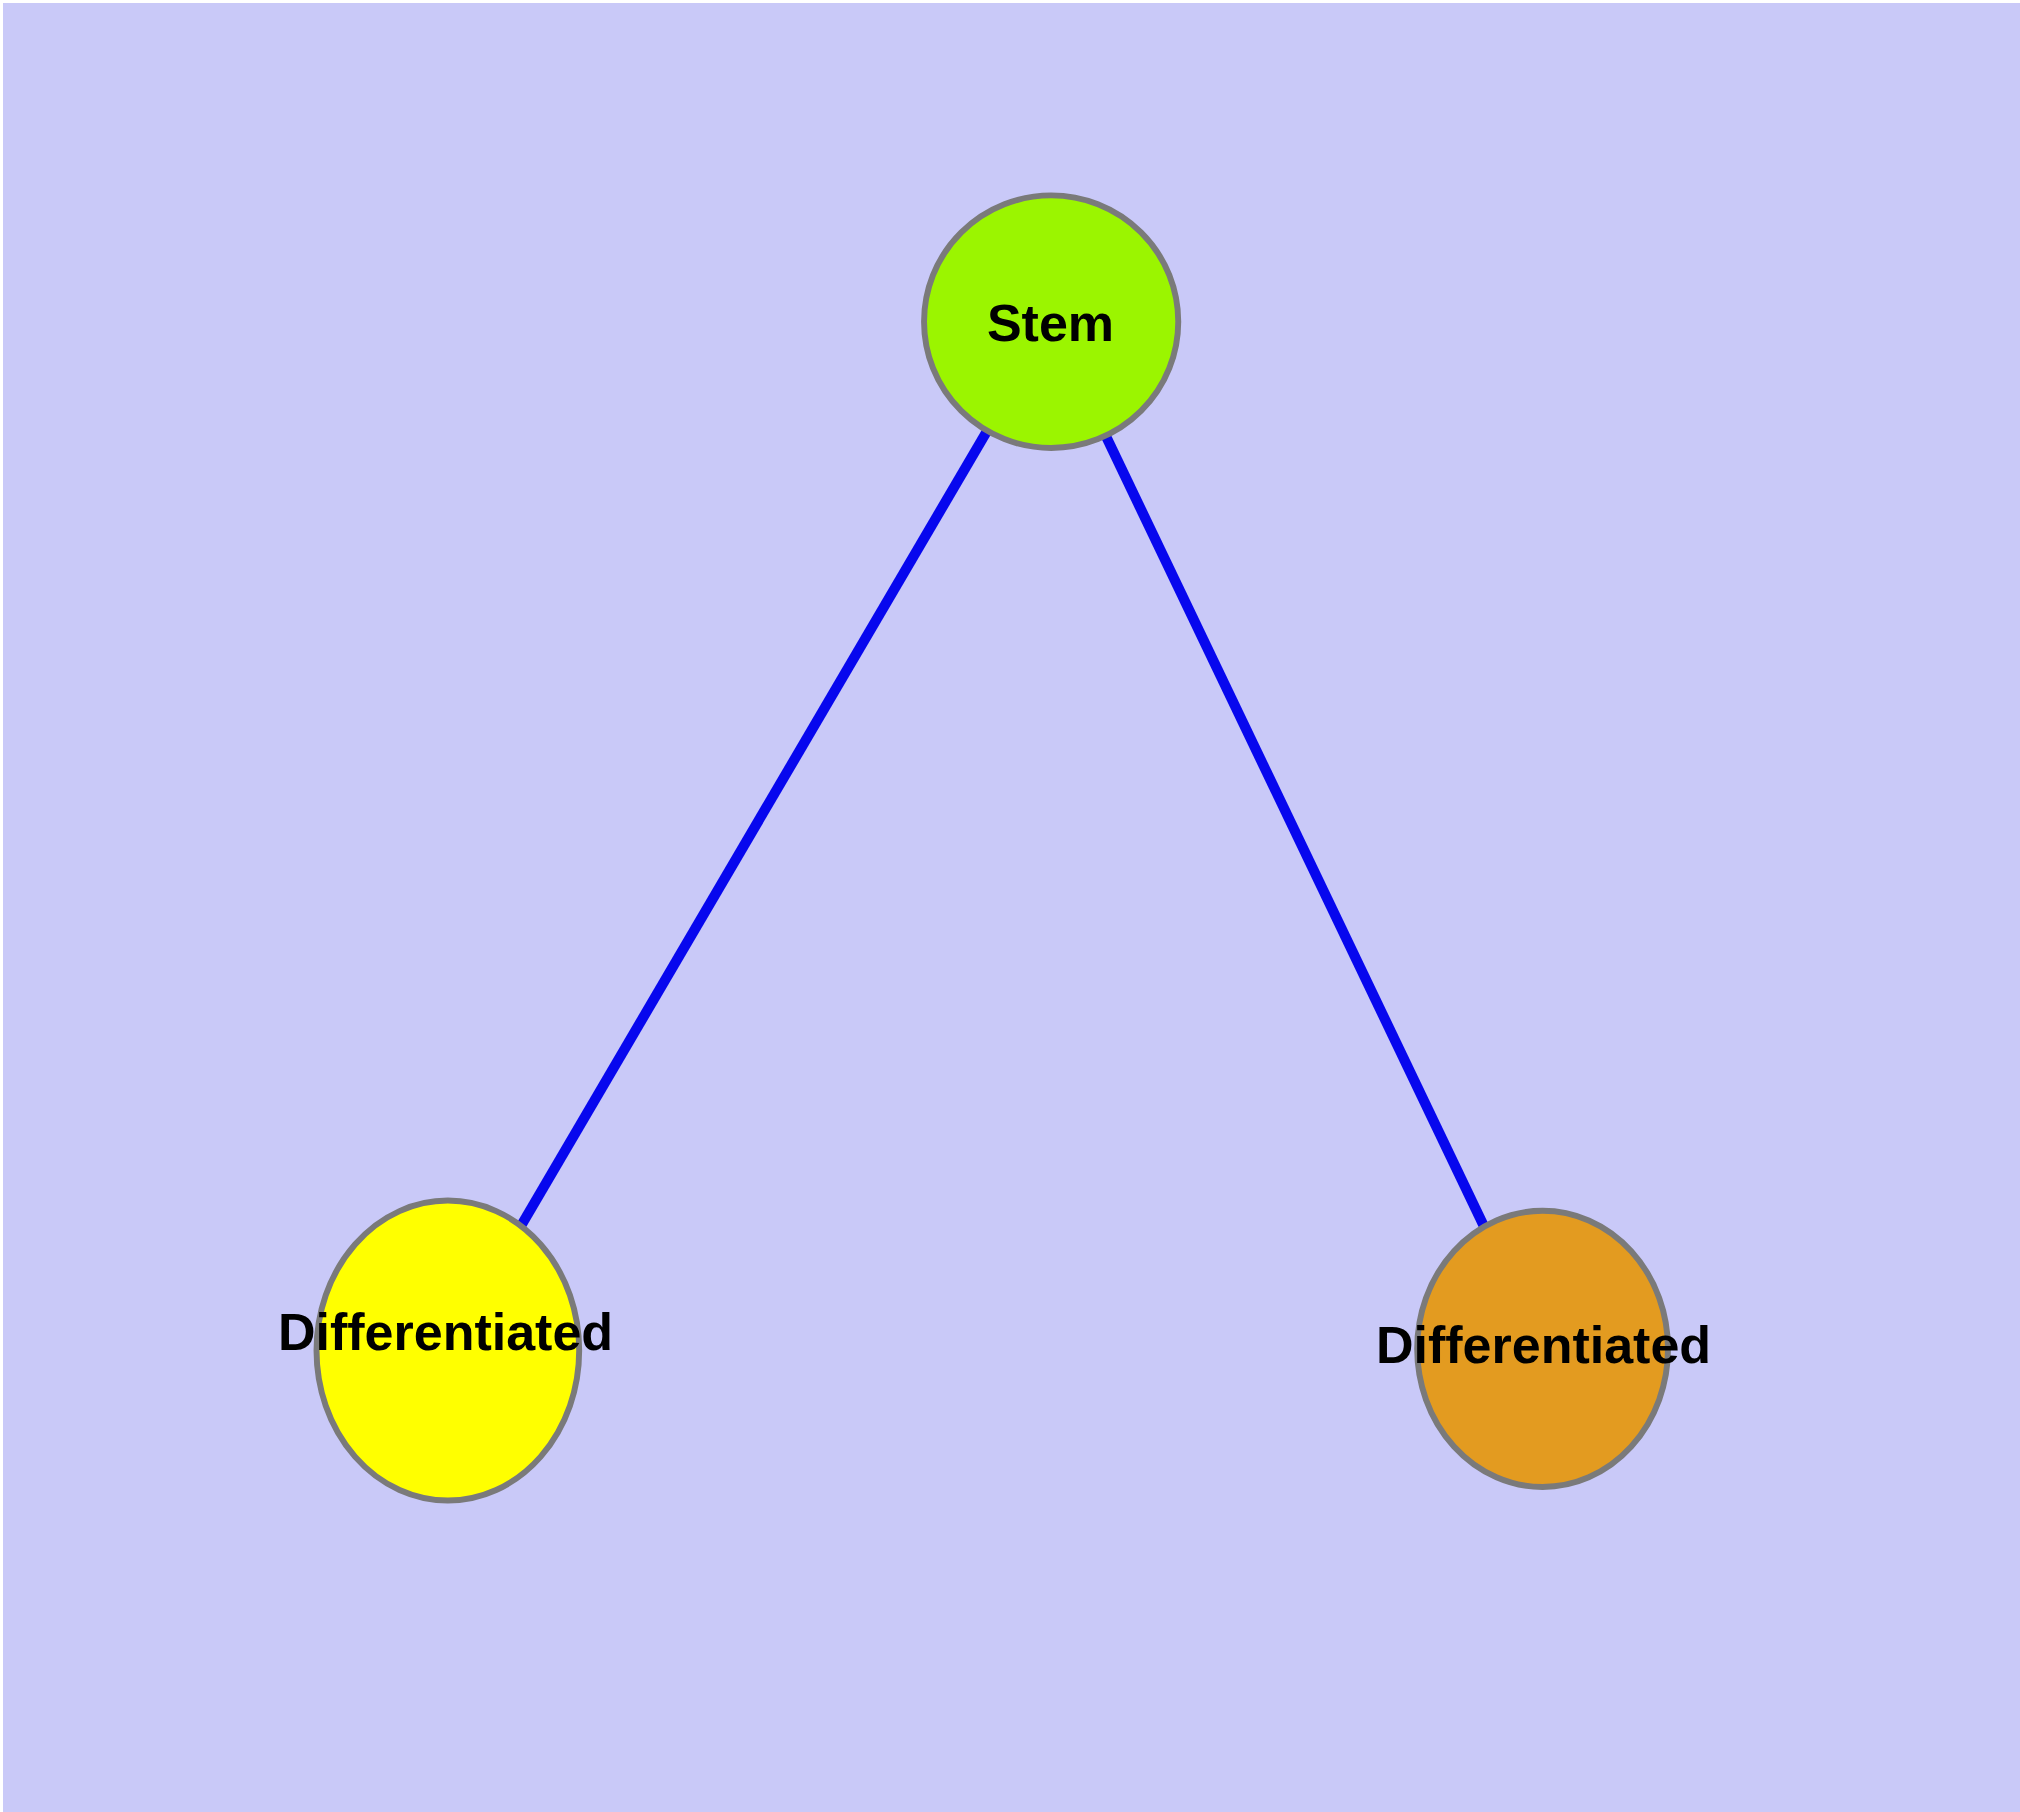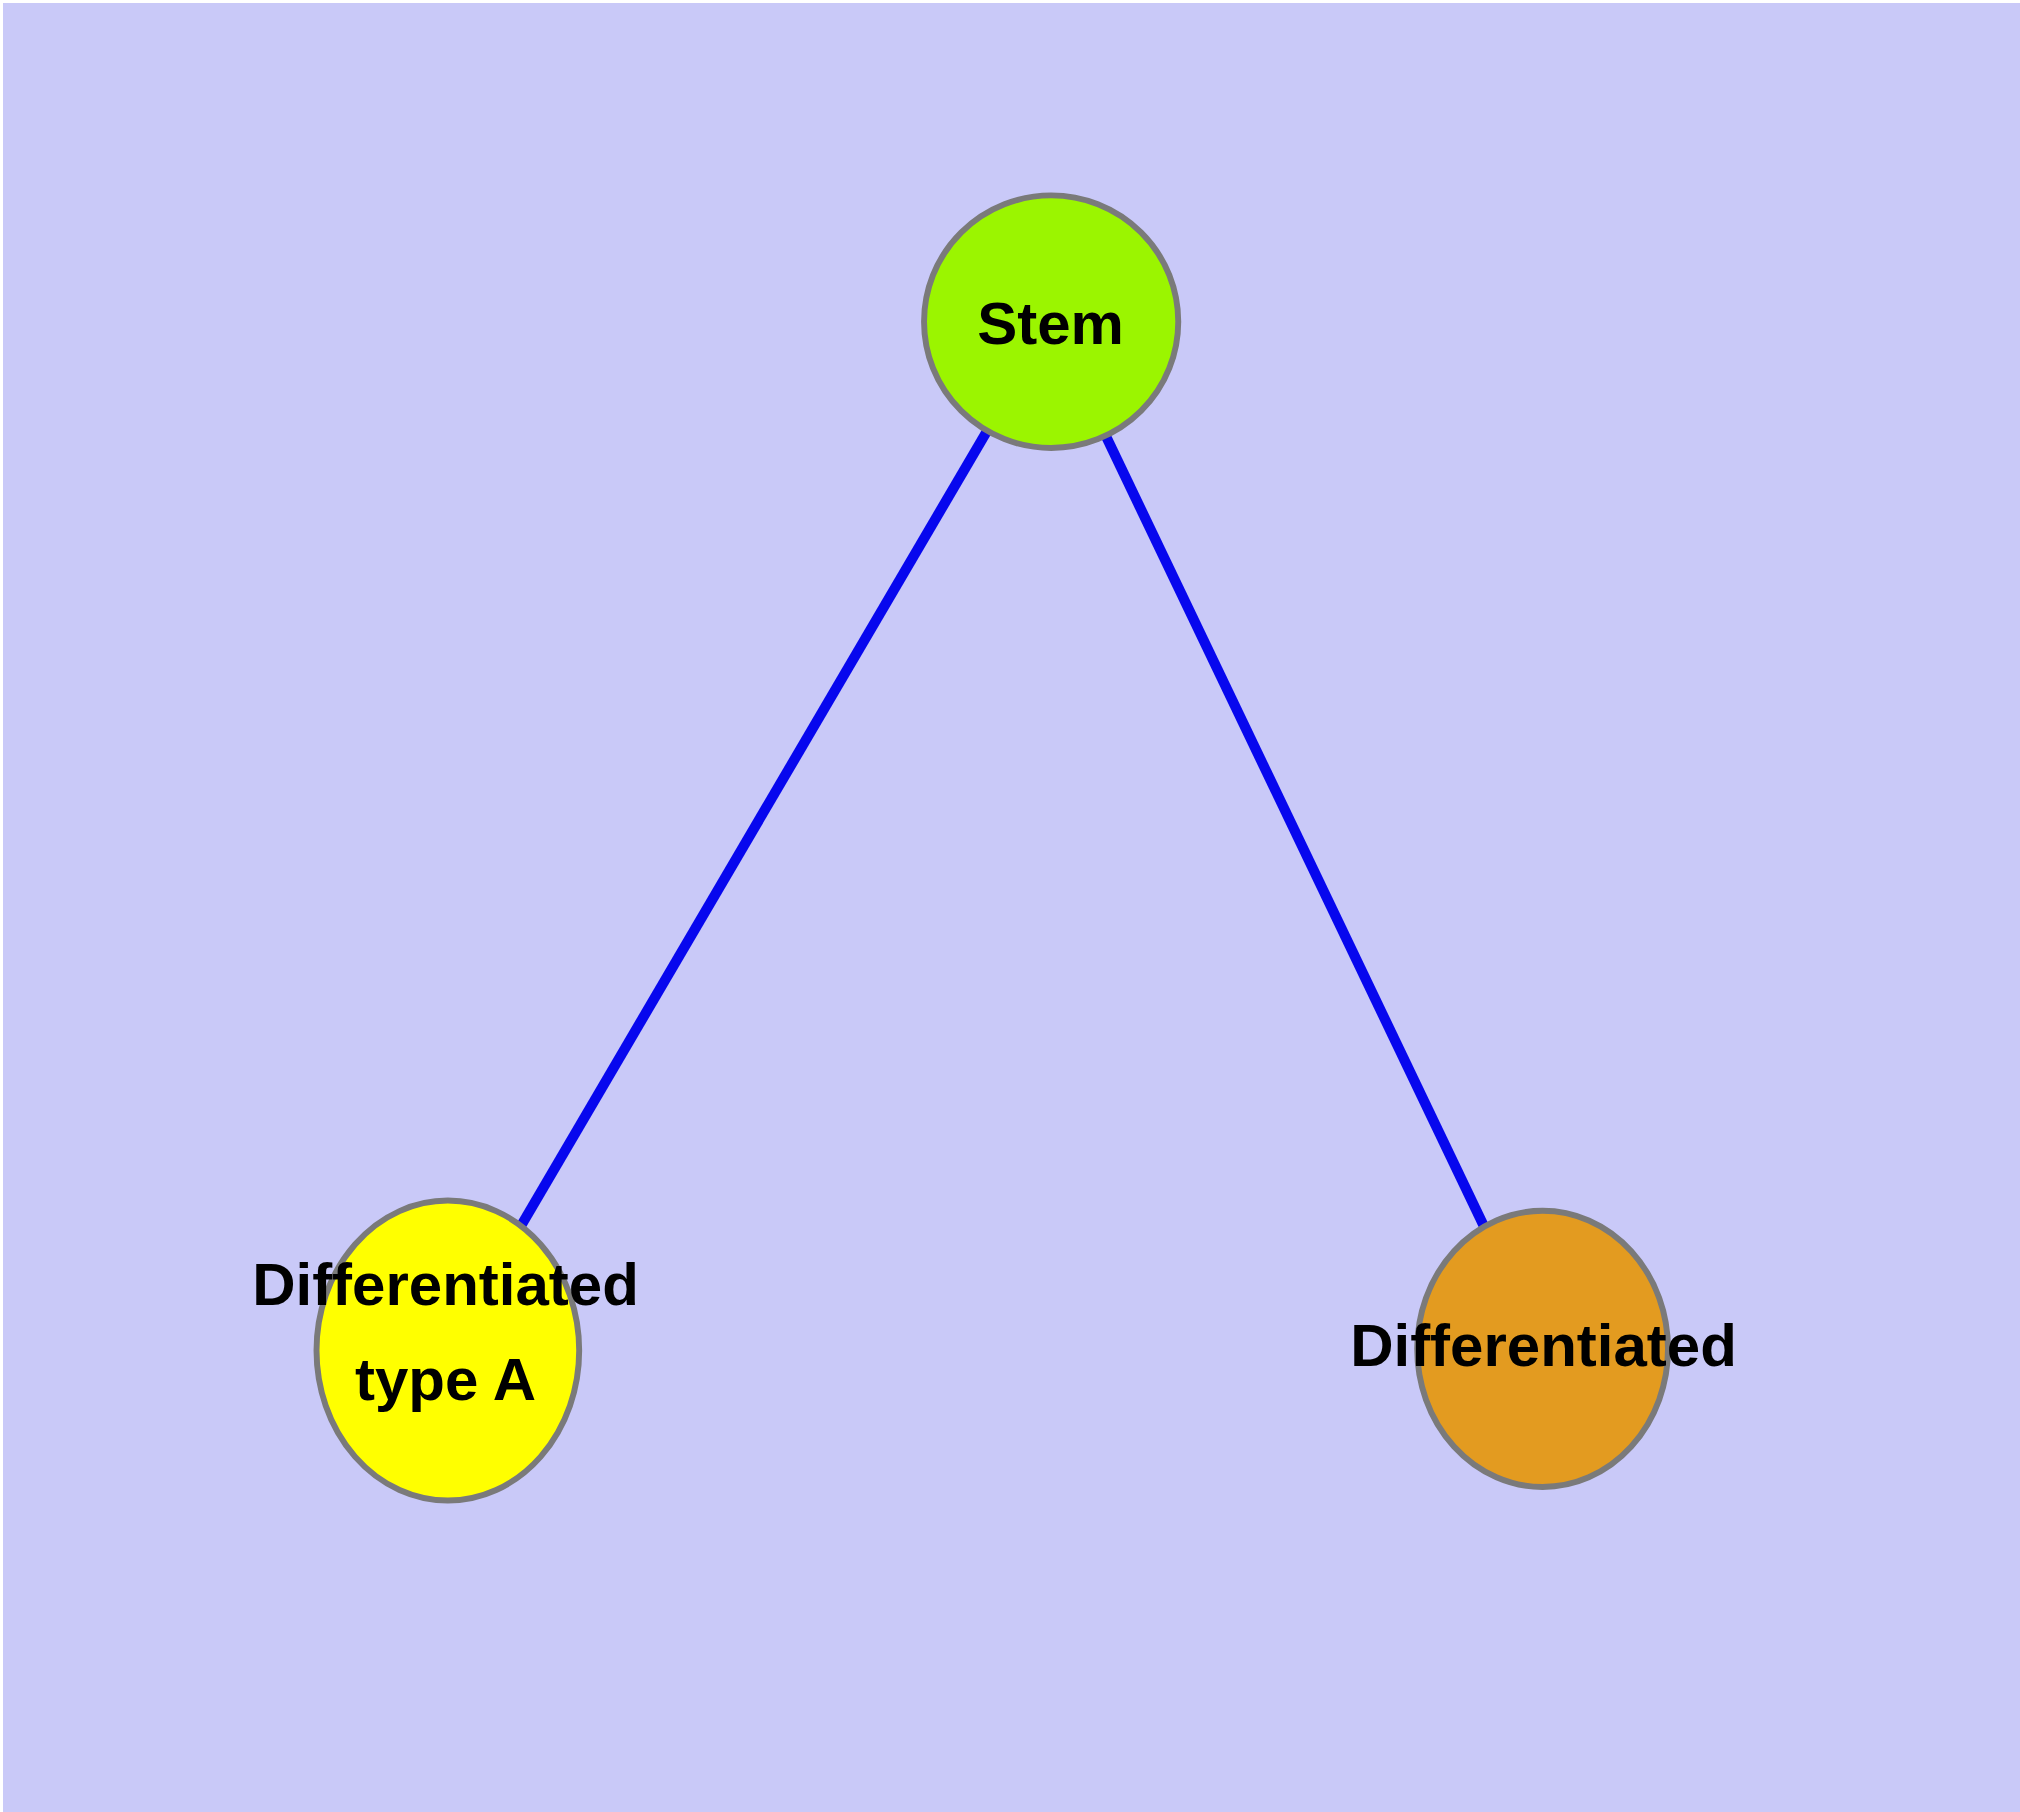--- a/index.html
+++ b/index.html
@@ -30,21 +30,21 @@
     stroke-linecap: butt;
   }
   .node {
     stroke-width: 7px;
   }
   .node-label {
     position: absolute;
     transform: translate(-50%, -50%);
     text-align: center;
     font-weight: bold;
-    font-size: 60px;
+    font-size: 52px;
     line-height: 95px;
     color: #000000;
     white-space: nowrap;
   }
 </style>
 </head>
 <body>
 
 <div class="canvas" style="background-color: rgb(201, 201, 248);">
 
@@ -57,21 +57,20 @@
     <ellipse class="node" cx="525" cy="1590" rx="155" ry="177" fill="#FFFF00" stroke="#7A7A7A"></ellipse>
     <ellipse class="node" cx="1817" cy="1588" rx="148" ry="163" fill="#E39B20" stroke="#7A7A7A"></ellipse>
   </svg>
 
   <div class="node-label" style="left:1048px; top:320px;">
     <div>Stem</div>
   </div>
 
   <div class="node-label" style="left:443px; top:1329px;">
     <div>Differentiated</div>
-    <div>type A</div>
   </div>
 
   <div class="node-label" style="left:1541px; top:1342px;">
     <div>Differentiated</div>
   </div>
 
 </div>
 
 
 </body></html>

